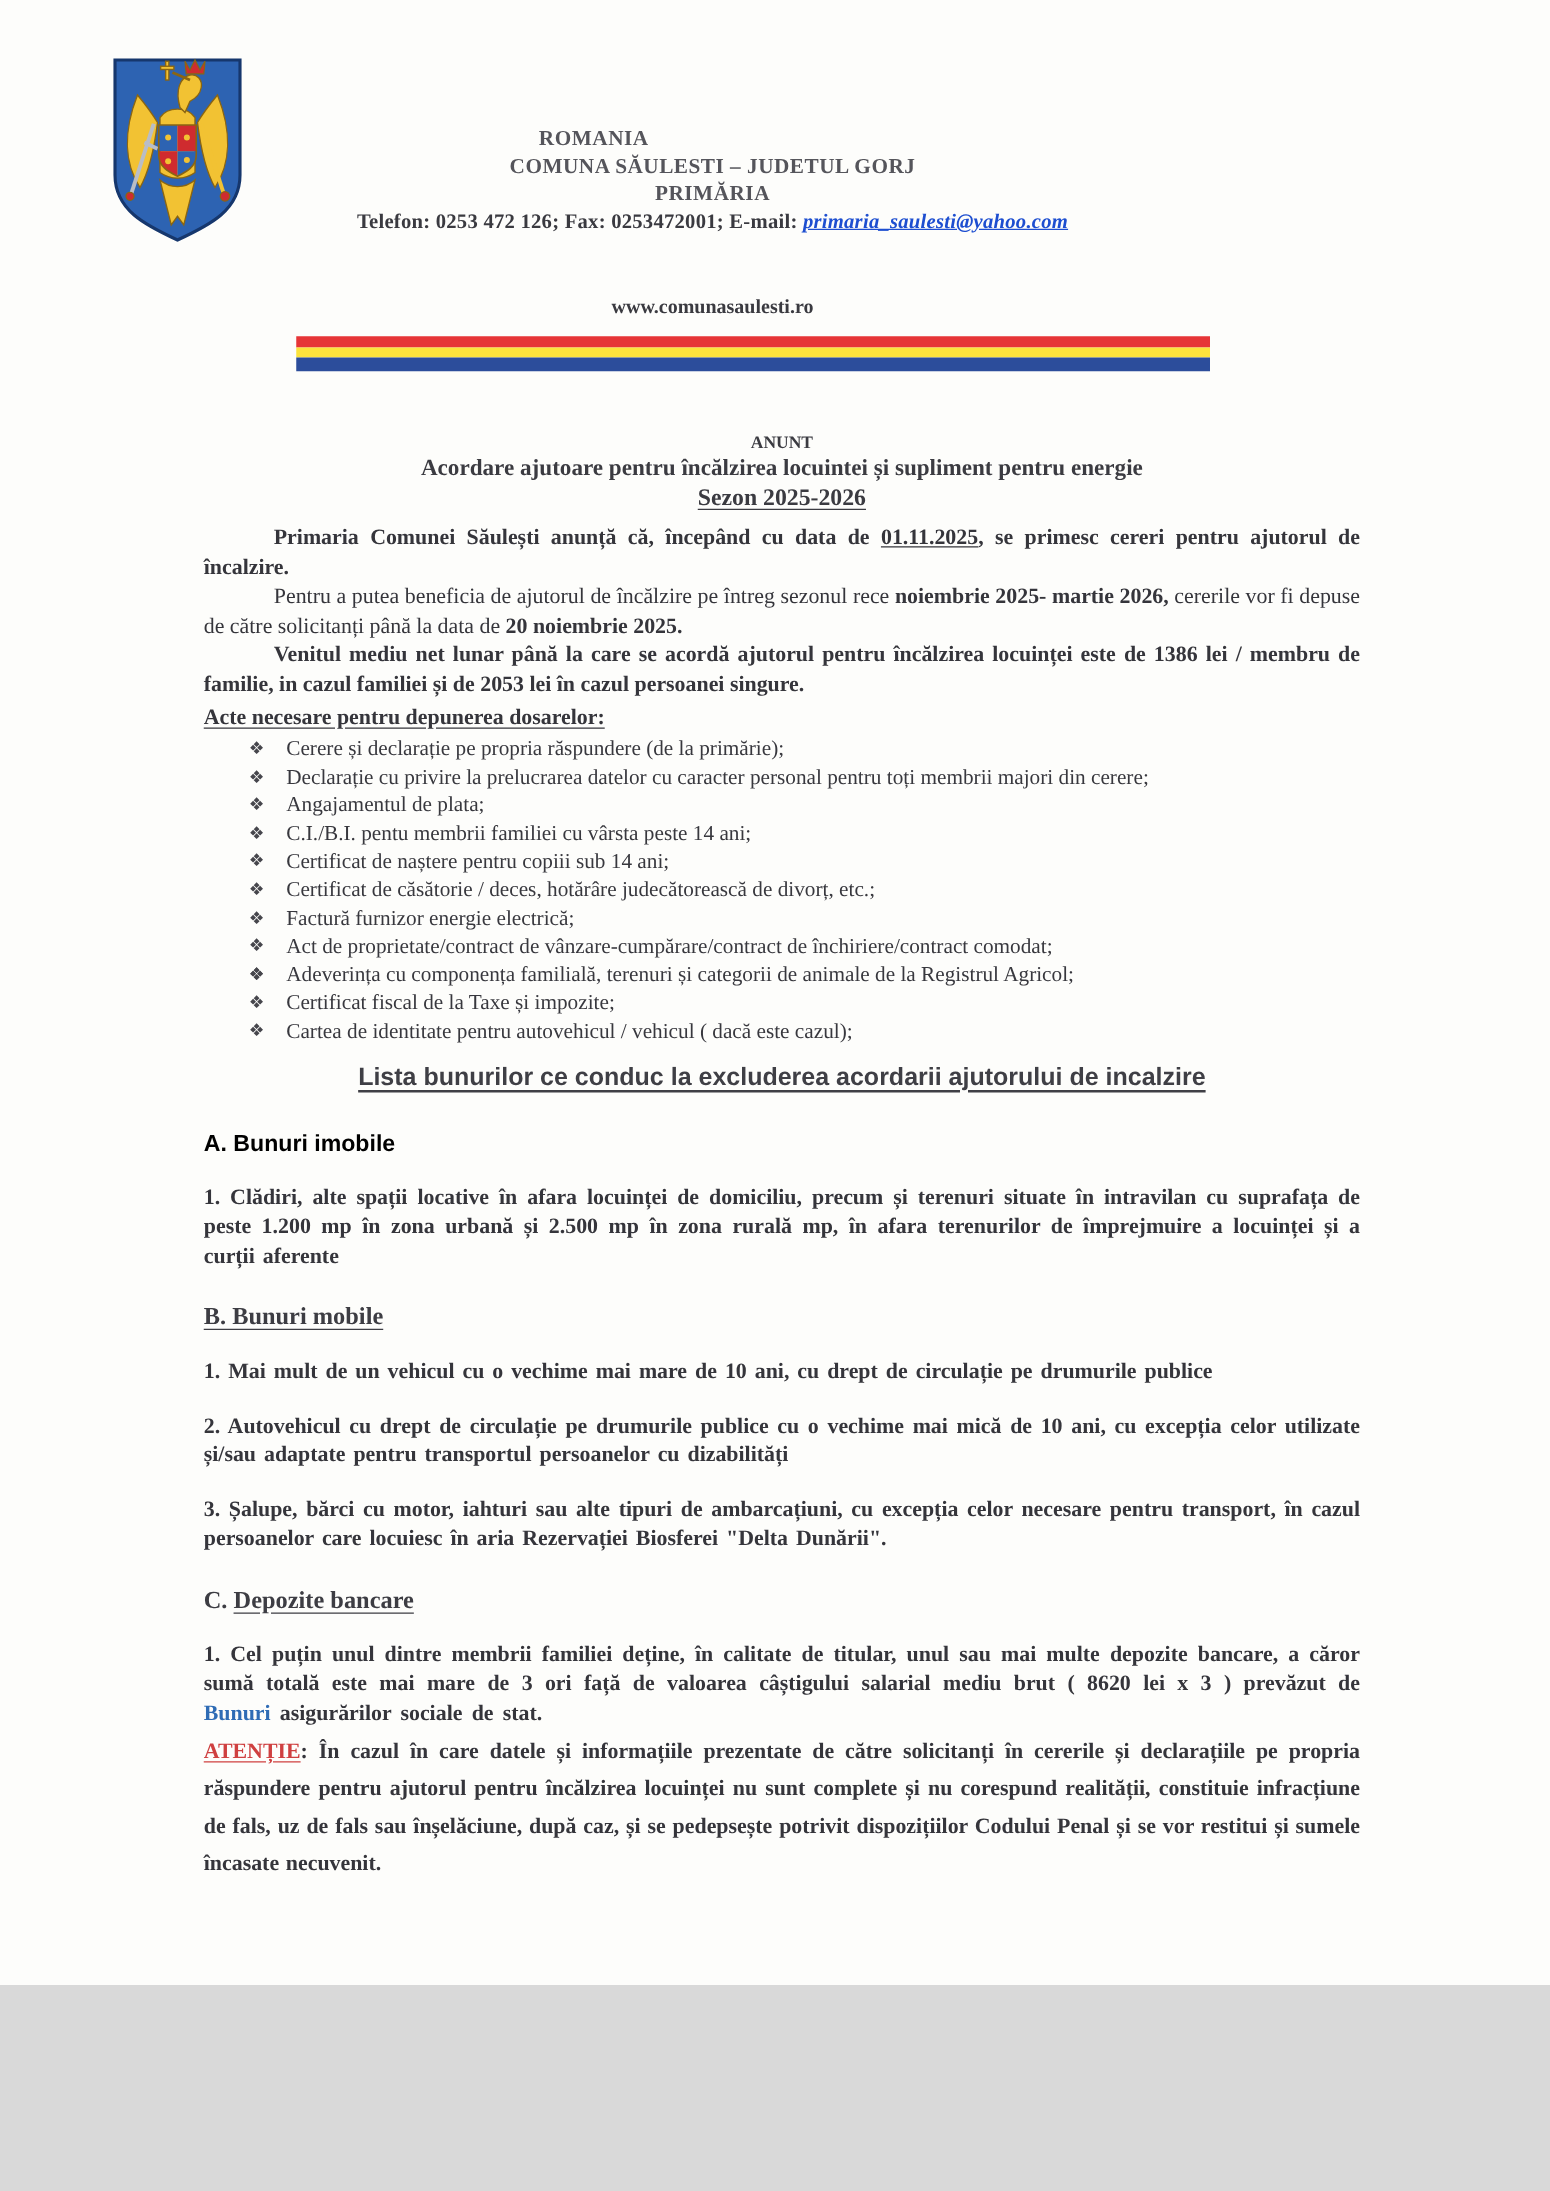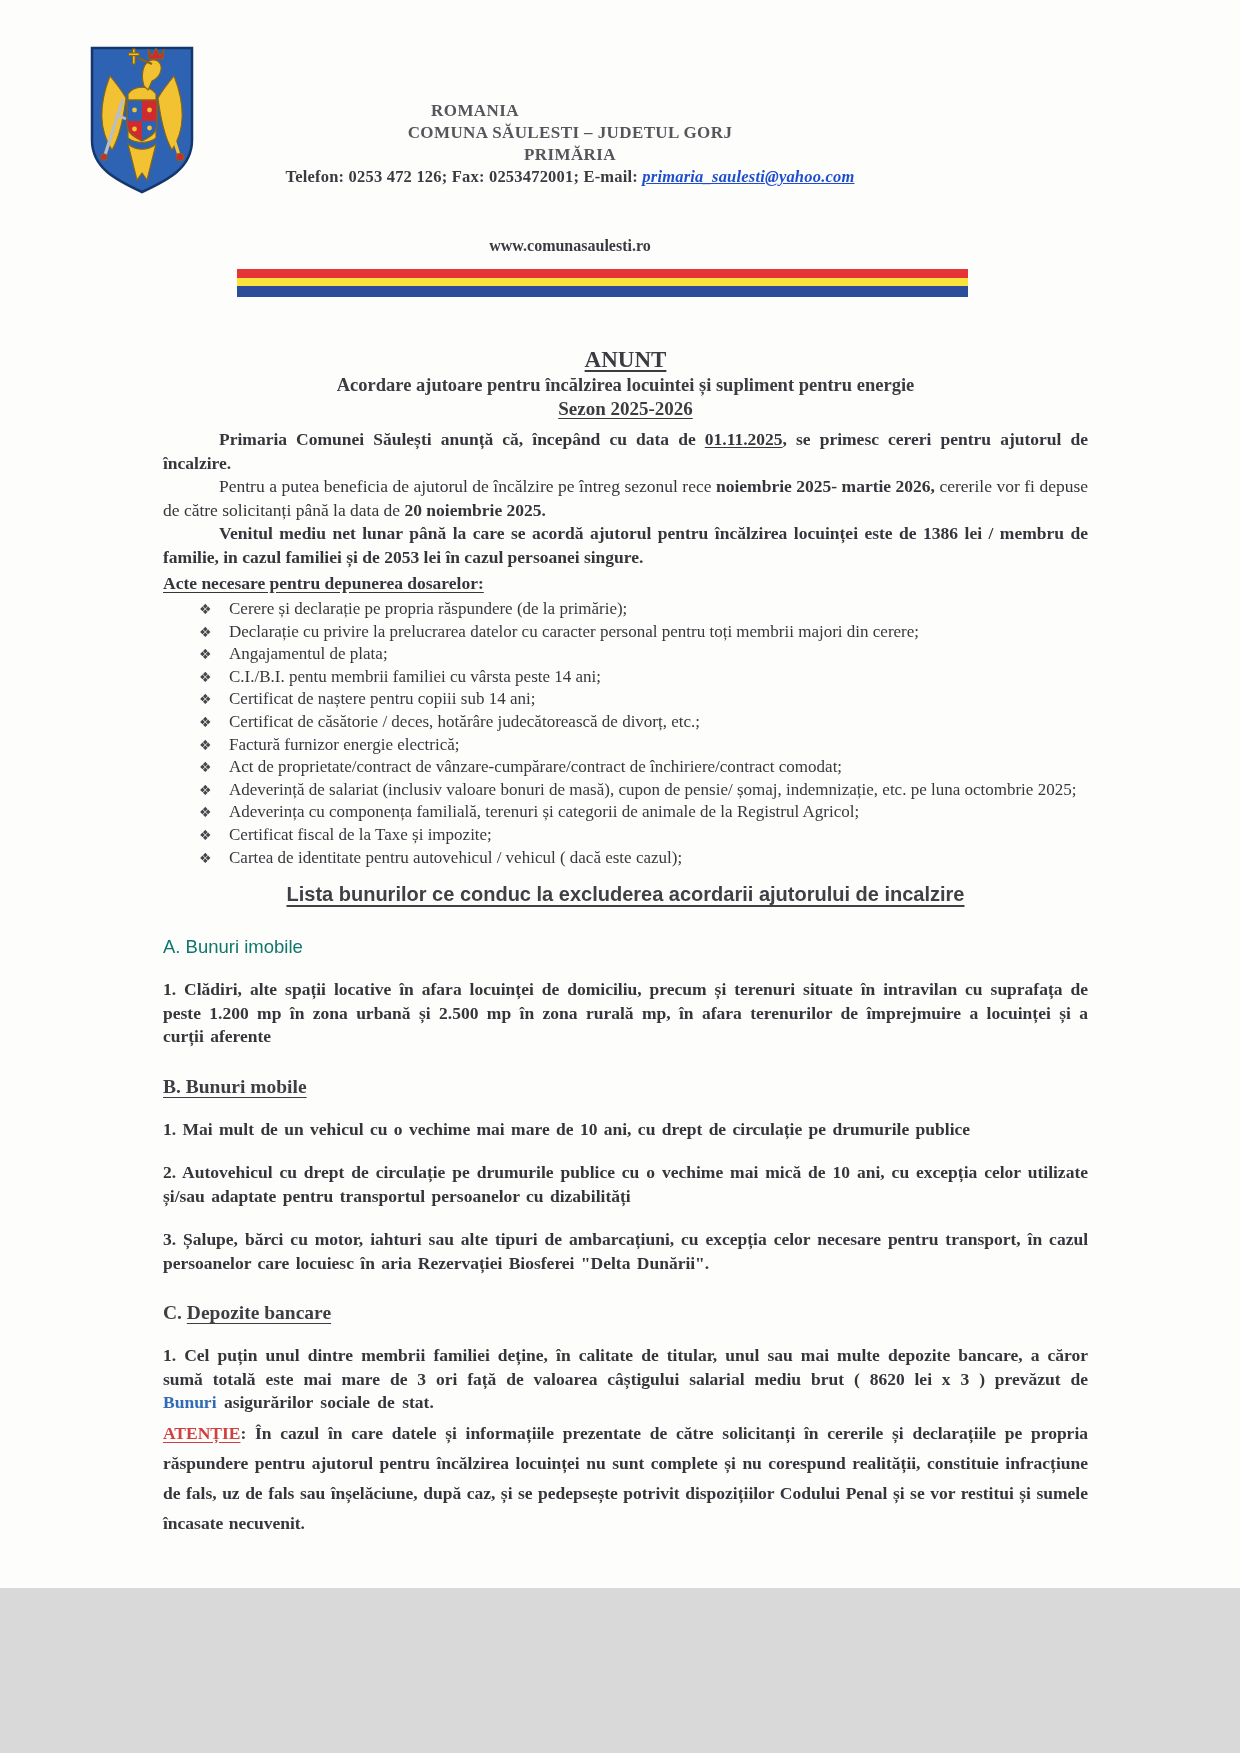--- a/index.html
+++ b/index.html
@@ -16,38 +16,38 @@
   .h-country{transform:translateX(-95px);}
   .h-contact{font-size:16.5px;line-height:22px;color:#3a3a40;letter-spacing:.2px;}
   .h-web{font-size:16px;line-height:21px;color:#3a3a40;margin-top:47px;}
   .email-link{color:#1d4ed0;font-style:italic;text-decoration:underline;font-weight:700;cursor:pointer;}
   .tricolor{margin:13px 0 0 237px;width:731px;font-size:0;}
   .stripe-red{height:9px;background:#e63537;}
   .stripe-yellow{height:8px;background:#fce33c;}
   .stripe-blue{height:11px;background:#2c4d9b;}
   
   .content{padding:0 152px 0 163px;font-size:17.5px;}
-  .title-main{margin:50px 0 2px;text-align:center;font-size:23px;font-weight:700;
-    text-decoration:underline;text-underline-offset:3px;color:#3b3b41;}
+  .title-main{margin:50px 0 2px;text-align:center;font-size:14px;font-weight:700;
+    text-underline-offset:3px;color:#3b3b41;}
   .title-sub{margin:2px 0;text-align:center;font-size:18.5px;font-weight:700;
     text-underline-offset:3px;color:#3b3b41;}
   .title-season{margin:2px 0 8px;text-align:center;font-size:19px;font-weight:700;
     text-decoration:underline;text-underline-offset:3px;color:#3b3b41;}
   .para{margin:0;text-align:justify;text-indent:56px;line-height:23.5px;}
   .b{font-weight:700;}
   .date-u{text-decoration:underline;text-underline-offset:2px;}
   .acte-heading{font-weight:700;font-size:17.5px;line-height:25px;margin:2px 0 1px;
     text-decoration:underline;text-underline-offset:3px;}
   ul.acte{list-style:none;margin:2px 0 0;padding:0;}
   ul.acte li{position:relative;padding-left:66px;line-height:22.6px;font-size:17px;color:#38383e;}
   .diamond{position:absolute;left:36px;top:1px;font-size:14px;color:#46464c;}
   .lista-heading{margin:14px 0 0;text-align:center;font-family:"Liberation Sans",sans-serif;
     font-size:20px;font-weight:700;text-decoration:underline;text-underline-offset:4px;color:#3f3f45;}
   .sec-heading-sans{margin:30px 0 0;font-family:"Liberation Sans",sans-serif;font-size:18.5px;
-    font-weight:400;text-decoration:underline;text-underline-offset:4px;color:#0f766e;}
+    font-weight:700;text-decoration:underline;text-underline-offset:4px;color:#000000;}
   .sec-heading-serif{margin:27px 0 0;font-size:19.5px;font-weight:700;color:#3d3d43;}
   .sec-heading-serif .u{text-decoration:underline;text-underline-offset:4px;}
   .sec-para{margin:20px 0 0;font-weight:700;text-align:justify;line-height:23.5px;word-spacing:2px;}
   .c-para{margin:20px 0 0;font-weight:700;text-align:justify;line-height:23.5px;word-spacing:3px;}
   .legea{color:#2f6cb5;}
   .atentie{margin:3px 0 0;font-weight:700;text-align:justify;line-height:30px;word-spacing:1px;}
   .atentie-label{color:#cf4040;text-decoration:underline;text-decoration-color:#cf4040;text-underline-offset:3px;}
 </style>
 </head>
 <body>
@@ -119,21 +119,21 @@
 
     <ul class="acte">
       <li><span class="diamond">❖</span><span>Cerere și declarație pe propria răspundere (de la primărie);</span></li>
       <li><span class="diamond">❖</span><span>Declarație cu privire la prelucrarea datelor cu caracter personal pentru toți membrii majori din cerere;</span></li>
       <li><span class="diamond">❖</span><span>Angajamentul de plata;</span></li>
       <li><span class="diamond">❖</span><span>C.I./B.I. pentu membrii familiei cu vârsta peste 14 ani;</span></li>
       <li><span class="diamond">❖</span><span>Certificat de naștere pentru copiii sub 14 ani;</span></li>
       <li><span class="diamond">❖</span><span>Certificat de căsătorie / deces, hotărâre judecătorească de divorț, etc.;</span></li>
       <li><span class="diamond">❖</span><span>Factură furnizor energie electrică;</span></li>
       <li><span class="diamond">❖</span><span>Act de proprietate/contract de vânzare-cumpărare/contract de închiriere/contract comodat;</span></li>
-      <li><span class="diamond">❖</span><span>Adeverință de salariat (inclusiv valoare bonuri de masă), cupon de pensie/ șomaj, indemnizație, etc. pe luna octombrie 2025;</span></li>
+      <li><span class="diamond">❖</span></li>
       <li><span class="diamond">❖</span><span>Adeverința cu componența familială, terenuri și categorii de animale de la Registrul Agricol;</span></li>
       <li><span class="diamond">❖</span><span>Certificat fiscal de la Taxe și impozite;</span></li>
       <li><span class="diamond">❖</span><span>Cartea de identitate pentru autovehicul / vehicul ( dacă este cazul);</span></li>
     </ul>
 
     <div class="lista-heading">Lista bunurilor ce conduc la excluderea acordarii ajutorului de incalzire</div>
 
     <div class="sec-heading-sans"><span style="display:inline-block">A. Bunuri imobile</span></div>
     <p class="sec-para">1. Clădiri, alte spații locative în afara locuinței de domiciliu, precum și terenuri situate în intravilan cu suprafața de peste 1.200 mp în zona urbană și 2.500 mp în zona rurală mp, în afara terenurilor de împrejmuire a locuinței și a curții aferente</p>
 

